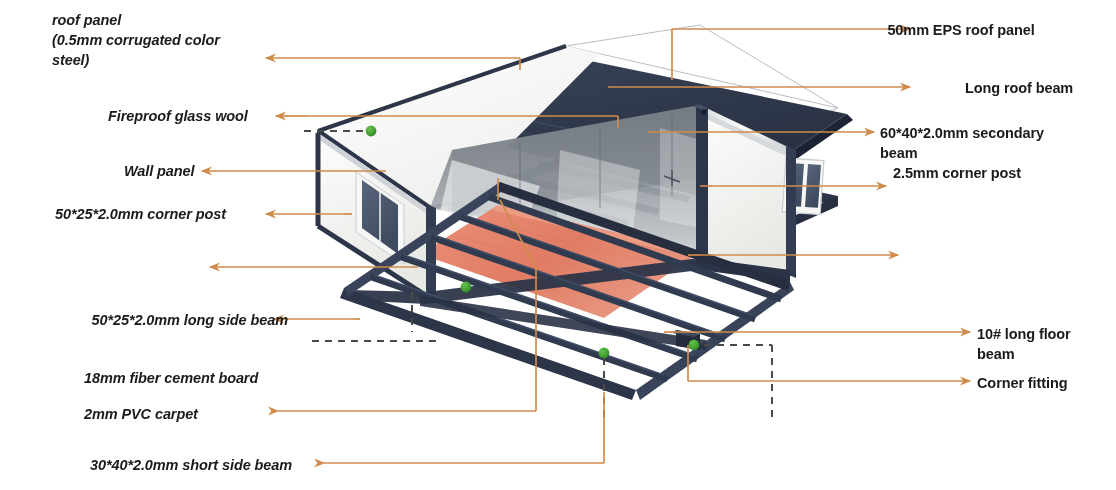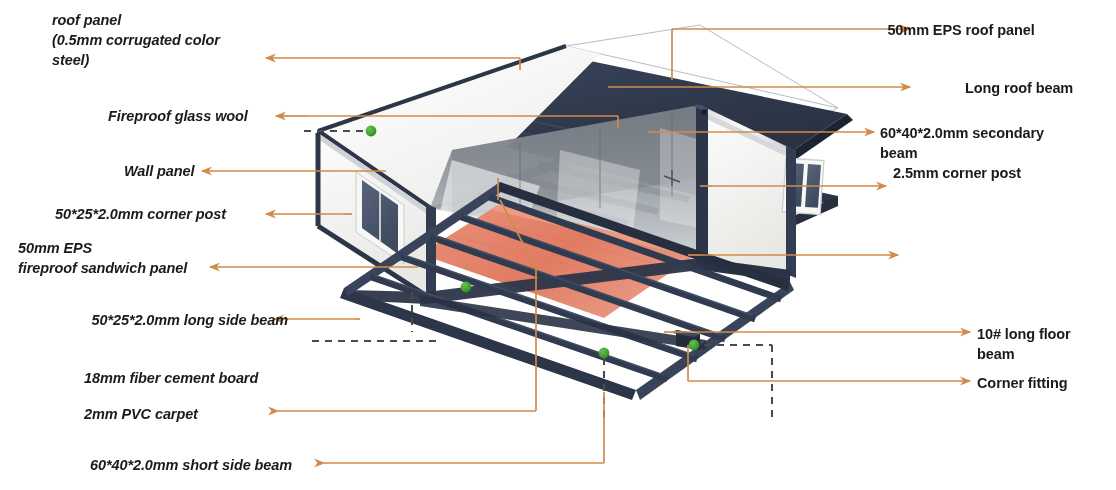--- a/index.html
+++ b/index.html
@@ -301,26 +301,24 @@
       <line x1="688" y1="381" x2="688" y2="345"></line>
     </g>
   </svg>
 
   <div class="label left" style="left:52px;  top:10px;  width:230px;">roof panel
 (0.5mm corrugated color
 steel)</div>
   <div class="label left" style="left:108px; top:106px; width:220px;">Fireproof glass wool</div>
   <div class="label left" style="left:124px; top:161px; width:200px;">Wall panel</div>
   <div class="label left" style="left:55px;  top:204px; width:240px;">50*25*2.0mm corner post</div>
-  <div class="label left" style="left:18px;  top:238px; width:250px;">50mm EPS
-fireproof sandwich panel</div>
   <div class="label left" style="left:38px;  top:310px; width:250px;text-align:right;">50*25*2.0mm long side beam</div>
   <div class="label left" style="left:84px;  top:368px; width:240px;">18mm fiber cement board</div>
   <div class="label left" style="left:84px;  top:404px; width:200px;">2mm PVC carpet</div>
-  <div class="label left" style="left:90px;  top:455px; width:250px;">60*40*2.0mm short side beam</div>
+  <div class="label left" style="left:90px;  top:455px; width:250px;">30*40*2.0mm short side beam</div>
 
   <div class="label right" style="left:866px; top:20px;  width:190px;text-align:center;">50mm EPS roof panel</div>
   <div class="label right" style="left:917px; top:78px;  width:190px;margin-left:48px;">Long roof beam</div>
   <div class="label right" style="left:880px; top:123px; width:215px;">60*40*2.0mm secondary
 beam</div>
   <div class="label right" style="left:893px; top:163px; width:200px;">2.5mm corner post</div>
   <div class="label right" style="left:977px; top:324px; width:135px;">10# long floor
 beam</div>
   <div class="label right" style="left:977px; top:373px; width:135px;">Corner fitting</div>
 

